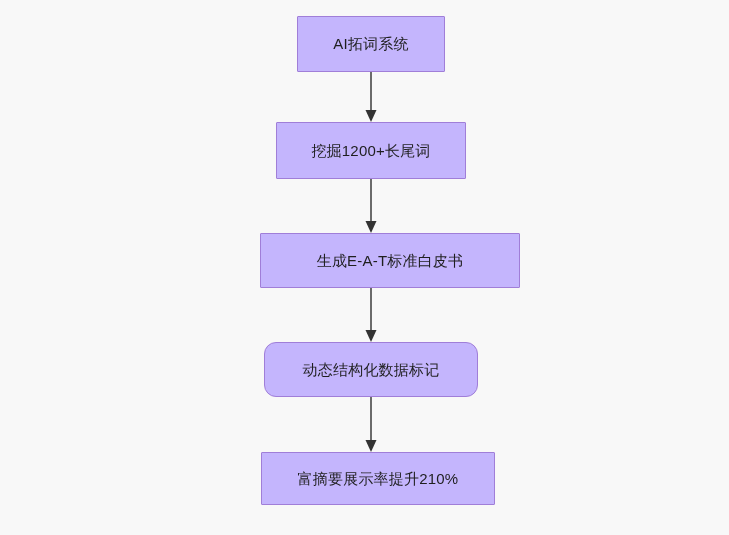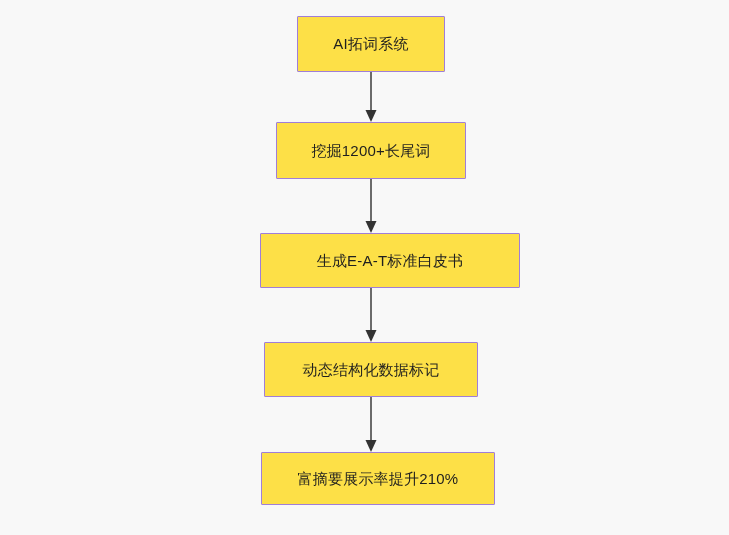--- a/index.html
+++ b/index.html
@@ -14,21 +14,21 @@
     overflow: hidden;
   }
   #flowchart {
     position: relative;
     width: 729px;
     height: 535px;
   }
   .node {
     position: absolute;
     box-sizing: border-box;
-    background: #fde047;
+    background: #c4b5fd;
     border: 1.6px solid #a07ed8;
     border-radius: 1px;
     display: flex;
     align-items: center;
     justify-content: center;
     color: #1f1f1f;
     font-size: 15px;
     line-height: 1.2;
     letter-spacing: 0.2px;
     white-space: nowrap;
@@ -83,21 +83,21 @@
   </div>
 
   <div class="node" id="node-2" style="left: 276px; top: 122px; width: 190px; height: 57px;">
     <span class="node-label">挖掘1200+长尾词</span>
   </div>
 
   <div class="node" id="node-3" style="left: 260px; top: 233px; width: 260px; height: 55px;">
     <span class="node-label">生成E-A-T标准白皮书</span>
   </div>
 
-  <div class="node" id="node-4" style="left: 264px; top: 342px; width: 214px; height: 55px;">
+  <div class="node" id="node-4" style="left: 264px; top: 342px; width: 214px; height: 55px; border-radius: 12px;">
     <span class="node-label">动态结构化数据标记</span>
   </div>
 
   <div class="node" id="node-5" style="left: 254px; top: 452px; width: 234px; height: 53px; margin-left: 7px;">
     <span class="node-label">富摘要展示率提升210%</span>
   </div>
 
 </div>
 
 </body></html>

